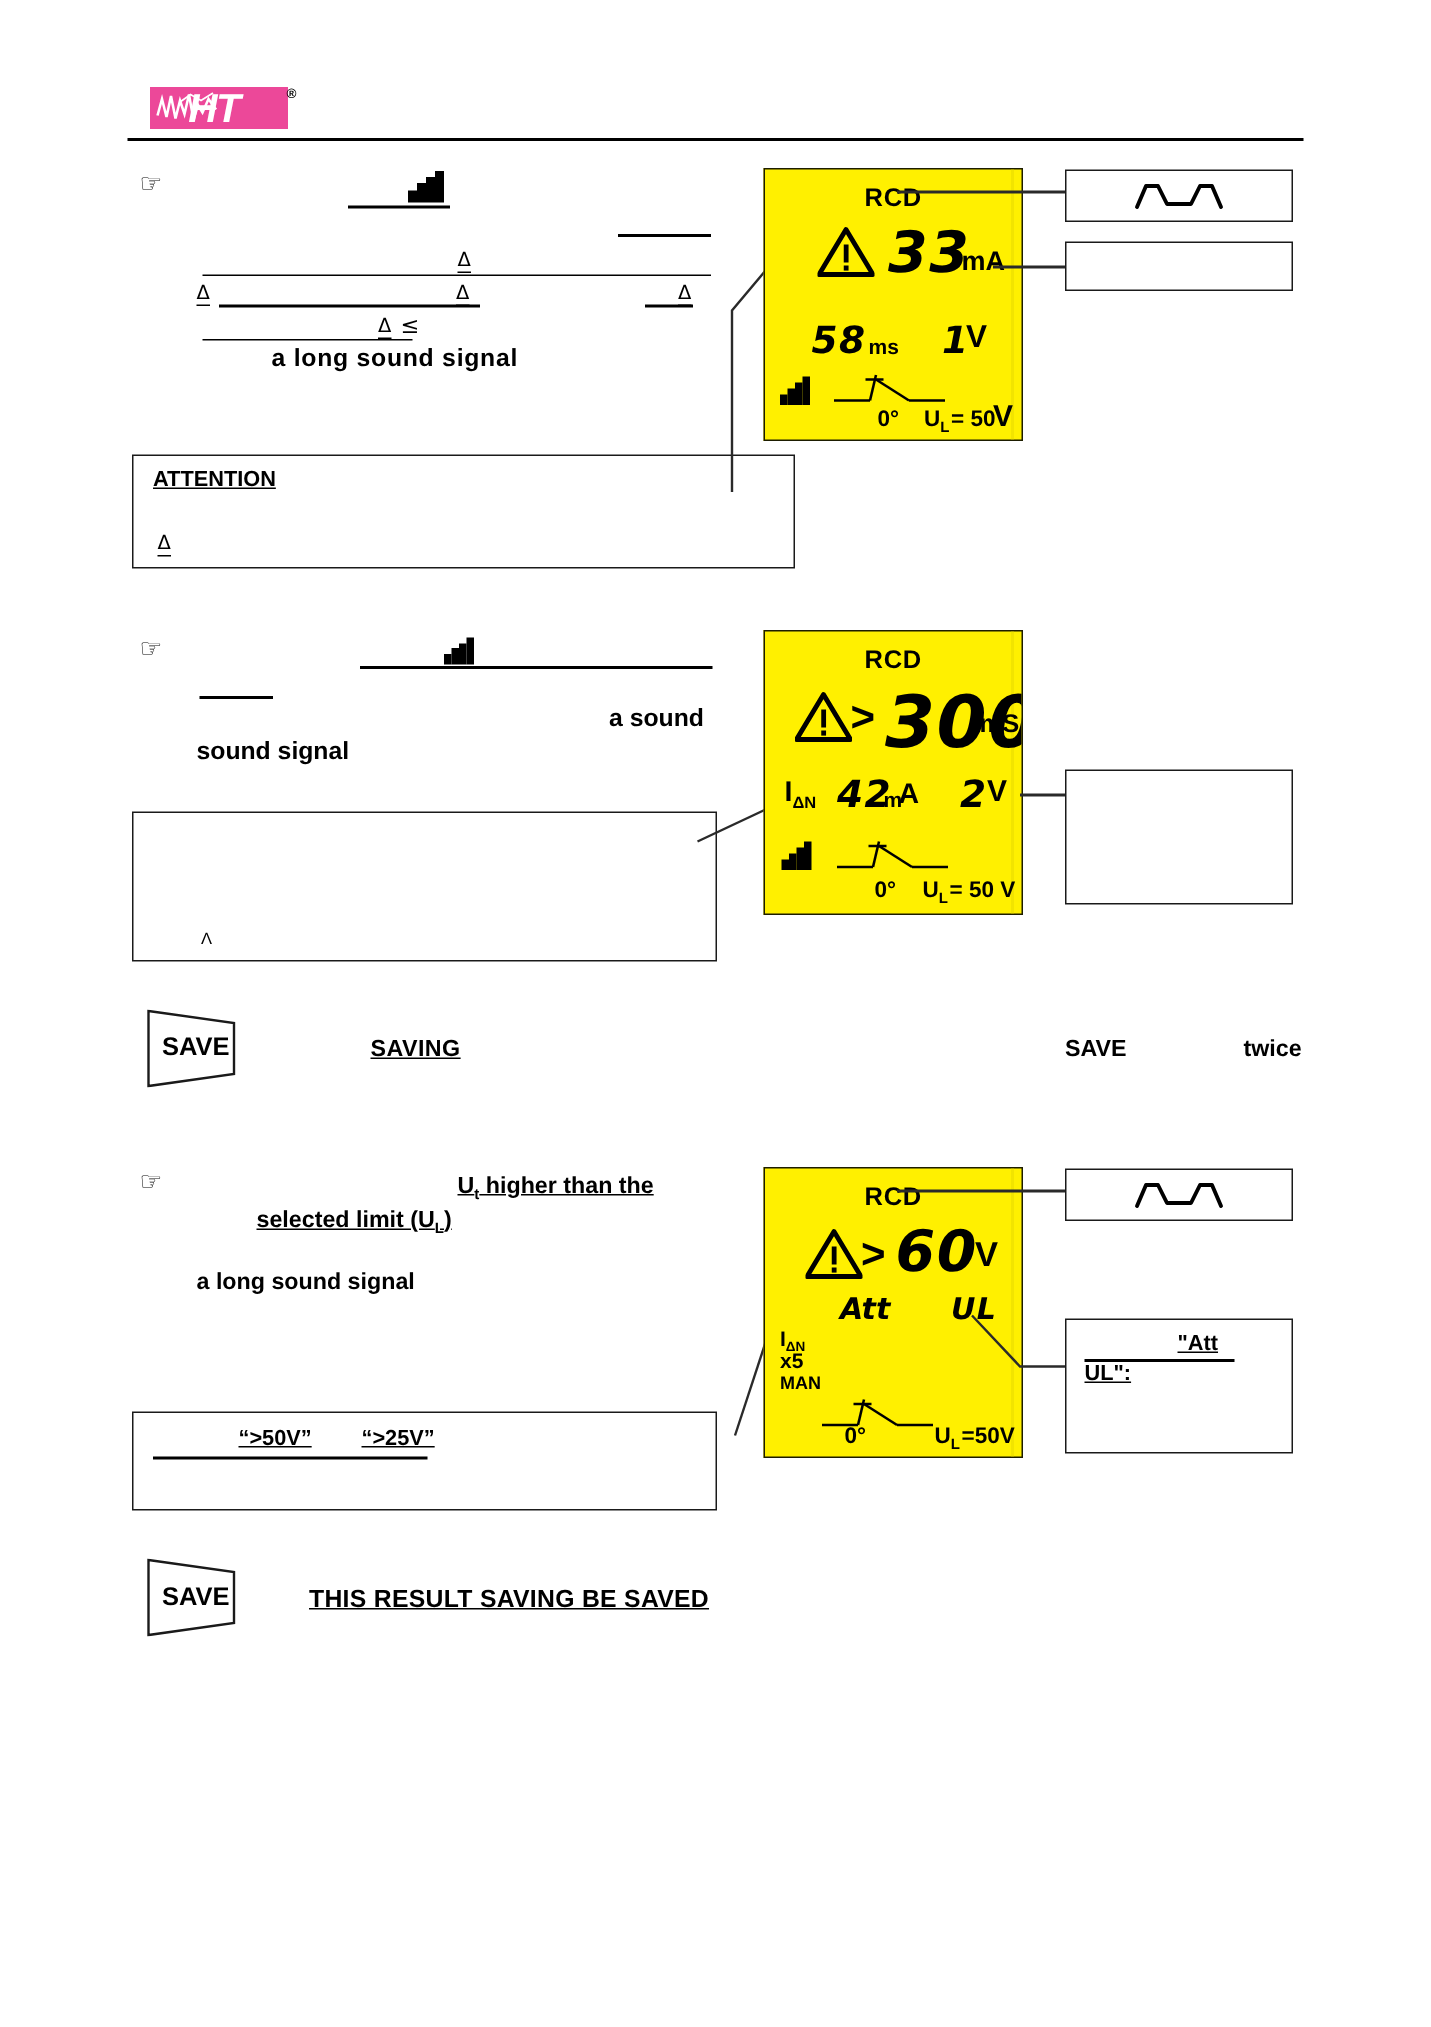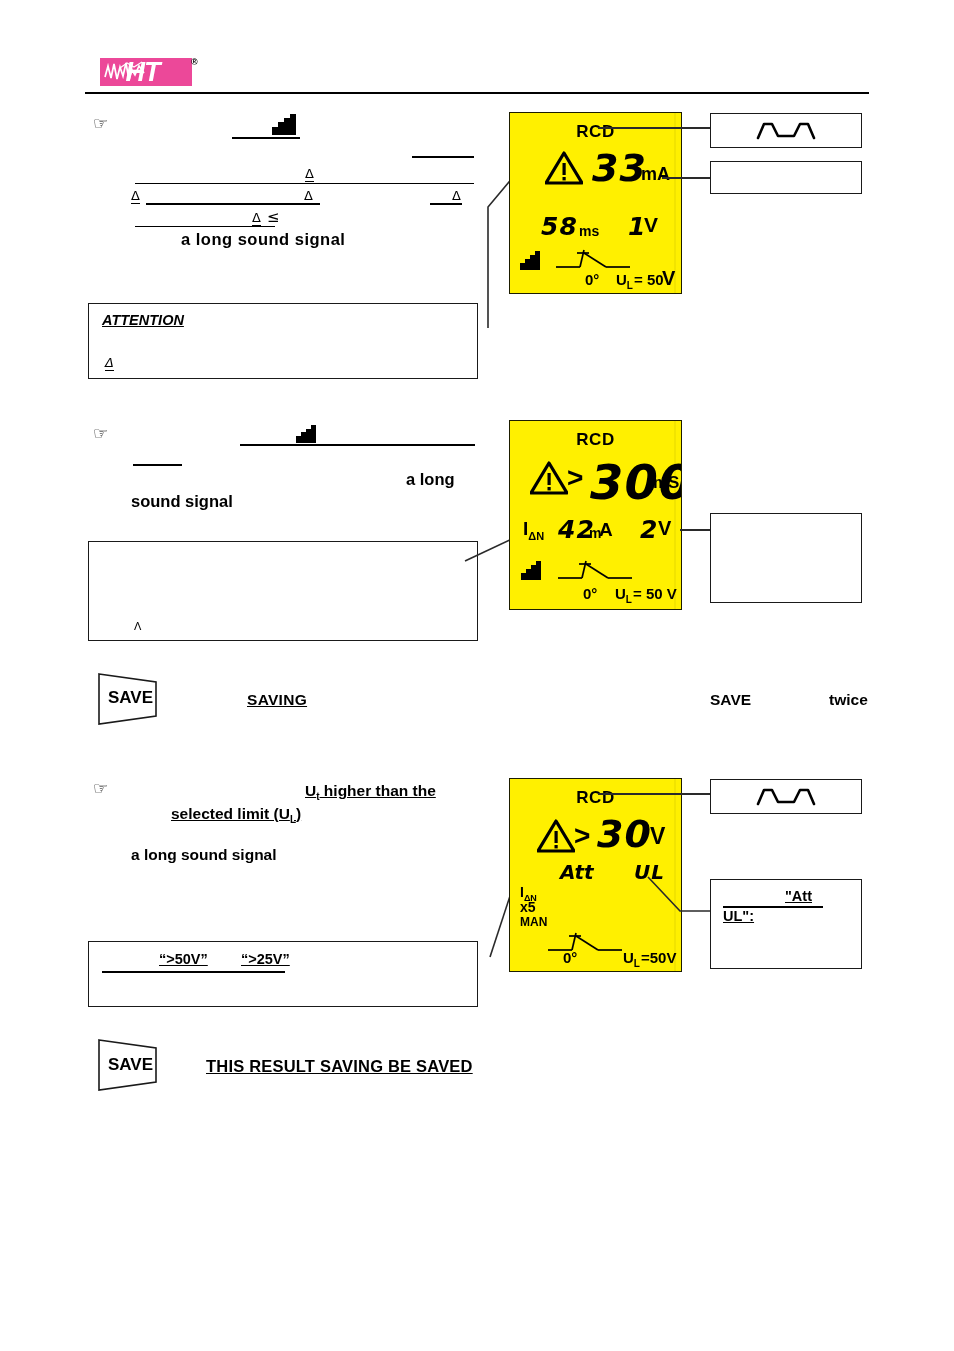--- a/index.html
+++ b/index.html
@@ -160,21 +160,21 @@
 <div class="abs delta" style="left:304px; top:189px;">Δ</div>
 <div class="abs rule2" style="left:430px; top:203px; width:32px;"></div>
 <div class="abs delta" style="left:452px; top:189px;">Δ</div>
 
 <div class="abs rule" style="left:135px; top:226px; width:140px;"></div>
 <div class="abs delta" style="left:252px; top:211px;">Δ</div>
 <div class="abs le" style="left:267px; top:208px;">≤</div>
 
 <div class="abs b16" style="left:181px; top:230px; letter-spacing:0.5px;">a long sound signal</div>
 
-<div class="abs box" style="left:88px; top:303px; width:390px; height:76px;font-style:italic;">
+<div class="abs box" style="left:88px; top:303px; width:442px; height:76px;">
   <div class="abs b14 u" style="left:13px; top:8px;">ATTENTION</div>
   <div class="abs delta" style="left:16px; top:52px;">Δ</div>
 </div>
 
 <svg class="abs" style="left:466px; top:160px; width:60px; height:170px;">
   <polyline points="58,4 22,47 22,168" fill="none" stroke="#2a2a2a" stroke-width="1.6"></polyline>
 </svg>
 
 <div class="lcd" style="left:509px; top:112px; width:173px; height:182px;">
   <div class="inner-edge"></div>
@@ -227,21 +227,21 @@
 
 <div class="abs bars" style="left:296px; top:425px; width:22px; height:18px;">
   <i style="left:0;  width:5px; height:7px;"></i>
   <i style="left:5px; width:5px; height:11px;"></i>
   <i style="left:10px;width:5px; height:14px;"></i>
   <i style="left:15px;width:5px; height:18px;"></i>
 </div>
 <div class="abs rule2" style="left:240px; top:444px; width:235px;"></div>
 <div class="abs rule2" style="left:133px; top:464px; width:49px;"></div>
 
-<div class="abs b16" style="left:406px; top:470px;">a   long</div>
+<div class="abs b16" style="left:406px; top:470px;">a   sound</div>
 <div class="abs b16" style="left:131px; top:492px;">sound  signal</div>
 
 <div class="abs box" style="left:88px; top:541px; width:390px; height:100px;">
   <div class="abs" style="left:45px; top:78px; font-size:11px;">Λ</div>
 </div>
 
 <svg class="abs" style="left:455px; top:525px; width:80px; height:40px;">
   <polyline points="78,4 10,36" fill="none" stroke="#2a2a2a" stroke-width="1.6"></polyline>
 </svg>
 
@@ -315,21 +315,21 @@
 <div class="lcd" style="left:509px; top:778px; width:173px; height:194px;">
   <div class="inner-edge"></div>
   <div class="lcd-title" style="top:9px;">RCD</div>
 
   <svg class="warn-tri" style="left:27px; top:40px; width:38px; height:34px;">
     <polygon points="19,2 37,32 1,32" fill="none" stroke="#000" stroke-width="3.2" stroke-linejoin="round"></polygon>
     <rect x="17.5" y="12" width="3.2" height="12" fill="#000"></rect>
     <rect x="17.5" y="26" width="3.2" height="3.4" fill="#000"></rect>
   </svg>
   <div class="abs bold" style="left:64px; top:41px; font-size:28px;">&gt;</div>
-  <div class="abs seg" style="left:87px; top:33px; font-size:38px;">30</div>
+  <div class="abs seg" style="left:87px; top:33px; font-size:38px;">60</div>
   <div class="abs lcd-unit" style="left:140px; top:44px; font-size:23px;">V</div>
 
   <div class="abs seg" style="left:50px; top:81px; font-size:20px; letter-spacing:0;">Att</div>
   <div class="abs seg" style="left:124px; top:81px; font-size:20px;">UL</div>
 
   <div class="abs bold" style="left:10px; top:105px; font-size:14px;"><span>I</span><sub style="font-size:9px;">ΔN</sub></div>
   <div class="abs bold" style="left:10px; top:120px; font-size:14px;">x5</div>
   <div class="abs bold" style="left:10px; top:136px; font-size:12px;">MAN</div>
 
   <svg class="switchsym" style="left:36px; top:150px; width:80px; height:26px;">

